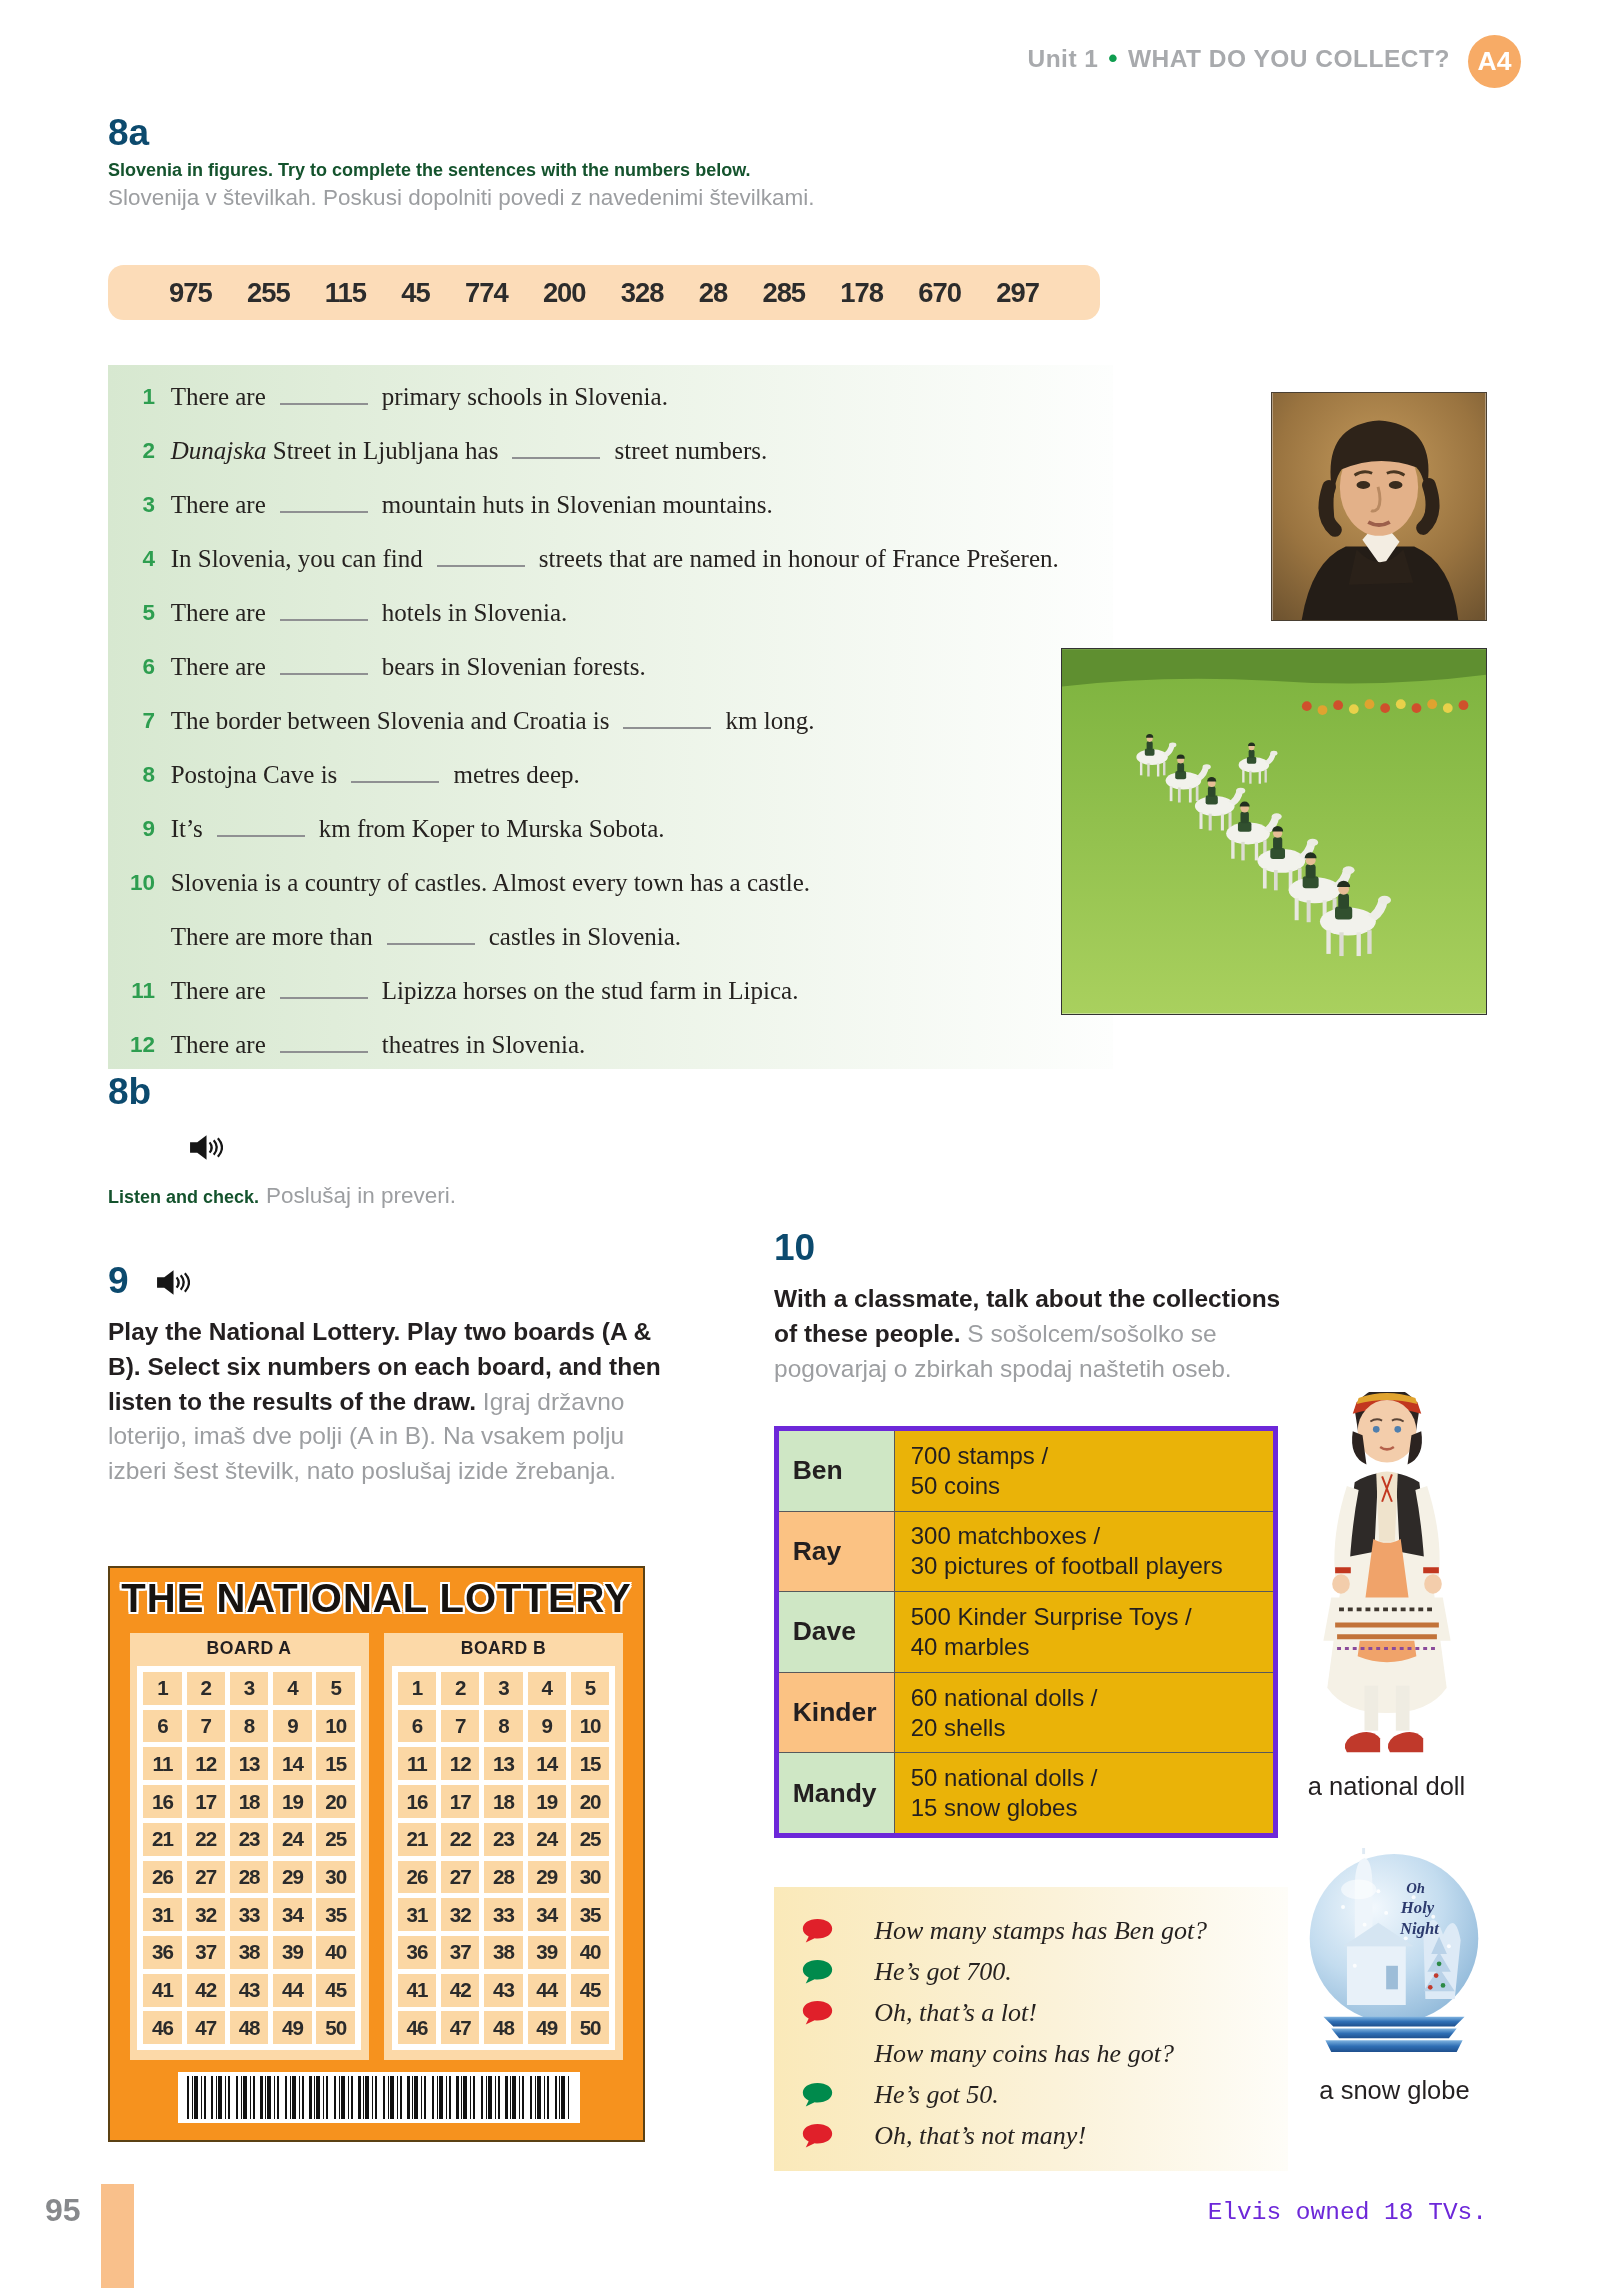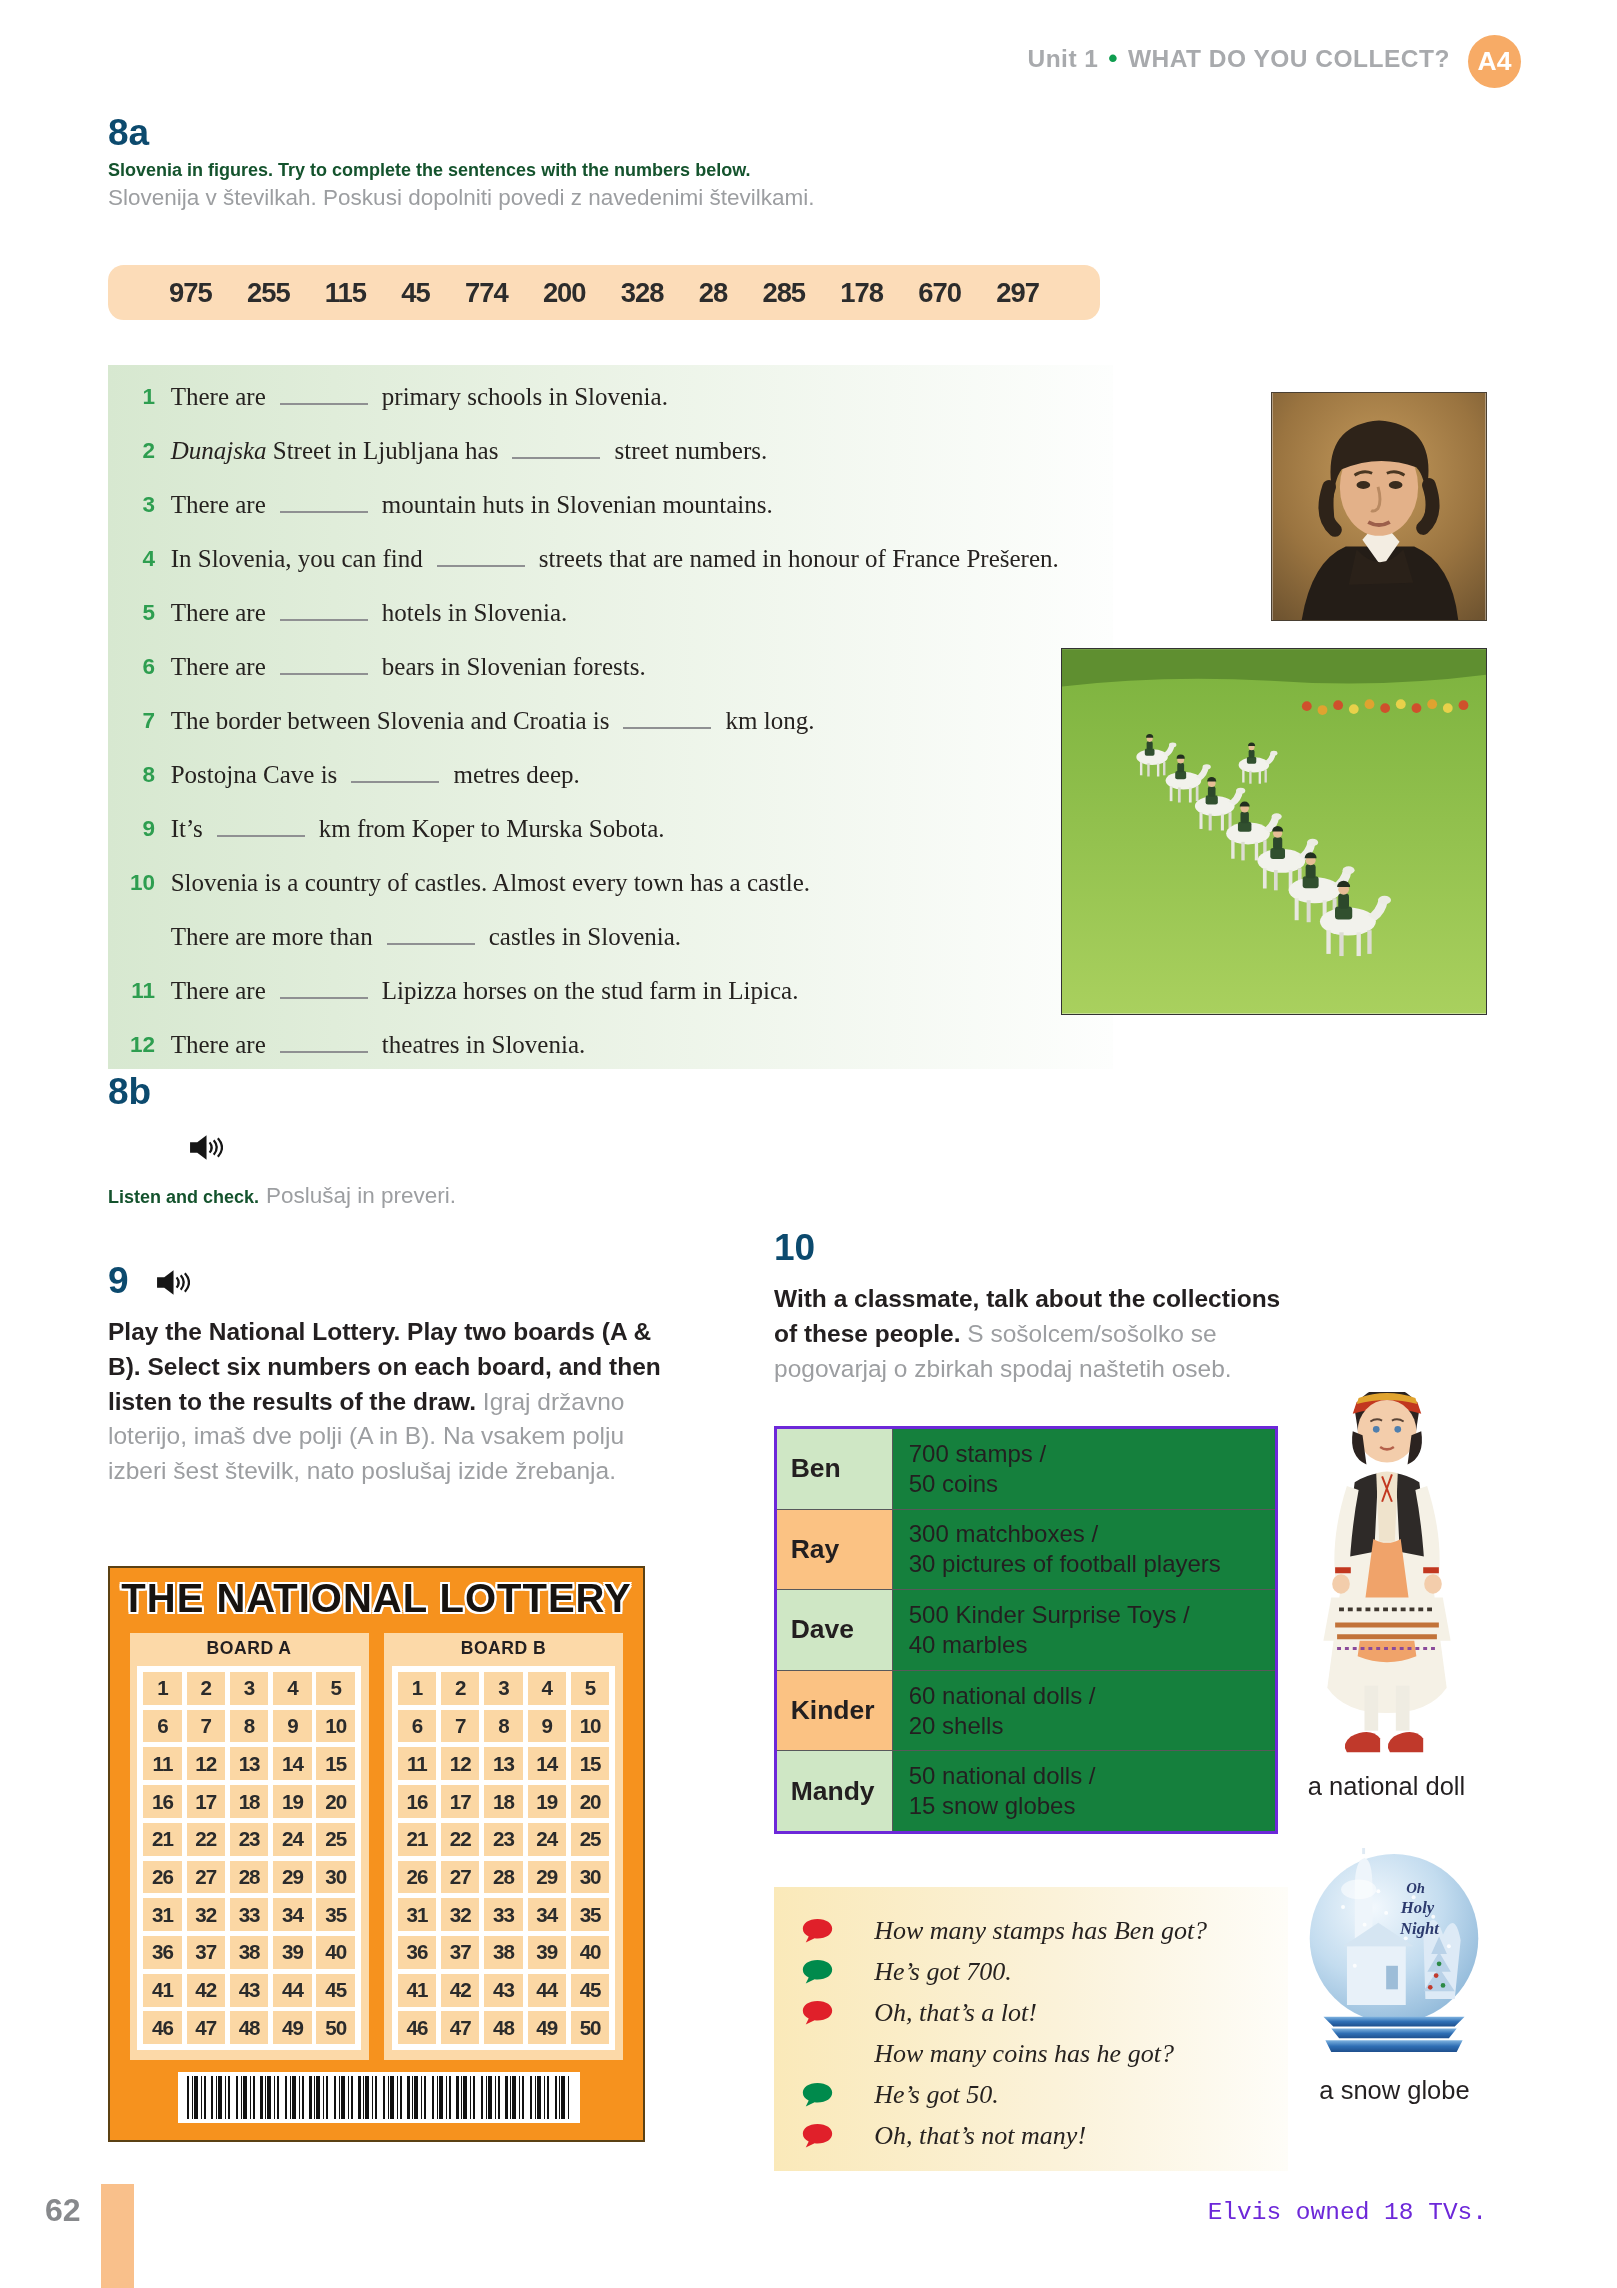--- a/index.html
+++ b/index.html
@@ -69,22 +69,22 @@
   .cell{background:#fbd7a4;display:flex;align-items:center;justify-content:center;
         font-weight:bold;font-size:20.6px;color:#2b2b2b;letter-spacing:-1px;}
   .barcode{position:absolute;left:68px;top:504px;width:402px;height:51px;background:#fff;
            display:flex;align-items:center;justify-content:center;}
   .barcode-bars{width:384px;height:43px;
      background:repeating-linear-gradient(90deg,#111 0 2px,#fff 2px 4.9px,#111 4.9px 5.9px,#fff 5.9px 6.9px,
                 #111 6.9px 10.8px,#fff 10.8px 13.7px,#111 13.7px 14.7px,#fff 14.7px 16.7px,#111 16.7px 18.6px,#fff 18.6px 24.5px);}
 
   
   #s10-para{left:774px;top:1282px;width:521px;}
-  .ctable{position:absolute;left:774px;top:1426px;width:504px;border:3px solid #6d28d9;
-          border-collapse:collapse;box-sizing:border-box;background:#15803d;}
+  .ctable{position:absolute;left:774px;top:1426px;width:504px;border:5px solid #6d28d9;
+          border-collapse:collapse;box-sizing:border-box;background:#eab308;}
   .crow{display:flex;border-bottom:1.5px solid #58595b;}
   .crow:last-child{border-bottom:none;}
   .cname{width:116px;flex:0 0 116px;border-right:1.5px solid #58595b;display:flex;align-items:center;
          padding-left:13.7px;font-weight:bold;font-size:26.5px;box-sizing:border-box;}
   .cname.green{background:#cfe7c5;} .cname.orange{background:#fbc283;}
   .citems{flex:1;padding:9.8px 0 9.8px 15.7px;font-size:24px;line-height:1.25;display:flex;
           flex-direction:column;justify-content:center;min-height:59px;}
 
   
   .dialogue{position:absolute;left:774px;top:1887px;width:514px;height:284px;
@@ -565,16 +565,16 @@
       <text x="124" y="66" font-size="17">Holy</text>
       <text x="126" y="88" font-size="17">Night</text>
     </g>
     <path d="M28 172 h144 l-10 10 h-124 z" fill="url(#base)"></path>
     <path d="M36 184 h128 l-8 10 h-112 z" fill="url(#base)"></path>
     <path d="M30 196 h140 l-6 12 h-128 z" fill="url(#base)"></path>
   </svg>
 </div>
 <div class="caption" id="globe-cap">a snow globe</div>
 
-<div class="pagenum">62</div>
+<div class="pagenum">95</div>
 <div class="footbar"></div>
 <div class="footnote">Elvis owned 18 TVs.</div>
 
 
 </body></html>

